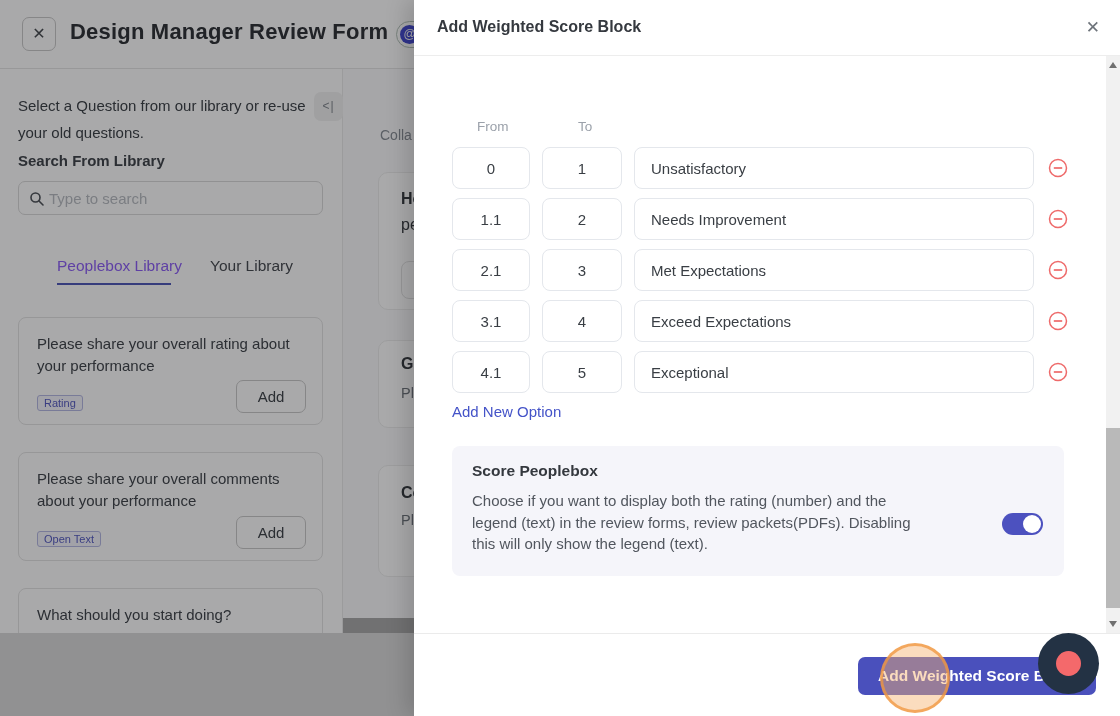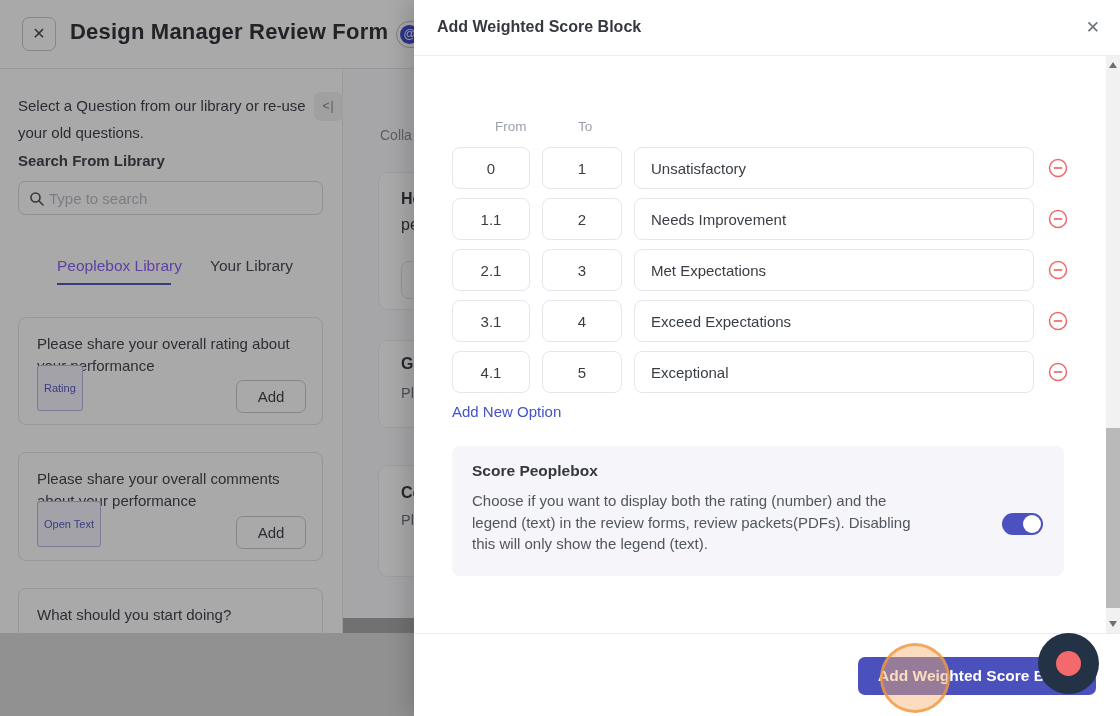--- a/index.html
+++ b/index.html
@@ -26,21 +26,21 @@
   .tab { position:absolute; top:0; font-size:15.5px; cursor:pointer; }
   #tab-peoplebox { left:57px; color:#8b5cf6; font-weight:500; }
   #tab-your { left:210px; color:#43474d; }
   #tab-underline { position:absolute; left:57px; top:26px; width:114px; height:2px; background:#4c55b8; }
 
   .qcard { position:absolute; left:18px; width:305px; background:#fff; border:1px solid #e3e3e3; border-radius:8px; }
   #qcard1 { top:248px; height:108px; }
   #qcard2 { top:383px; height:109px; }
   #qcard3 { top:519px; height:70px; }
   .qcard .qtext { position:absolute; left:18px; top:15px; width:278px; font-size:15px; line-height:22px; color:#3c4147; }
-  .type-badge { position:absolute; left:18px; bottom:13px; font-size:11px; color:#5157c0; border:1px solid #b4b7e3; background:#f5f5fc; border-radius:3px; padding:16px 6px;text-align:right; }
+  .type-badge { position:absolute; left:18px; bottom:13px; font-size:11px; color:#5157c0; border:1px solid #b4b7e3; background:#f5f5fc; border-radius:3px; padding:1px 6px;text-align:right; }
   .add-btn { position:absolute; right:16px; bottom:11px; width:70px; height:33px; background:#fff; border:1px solid #c9c9c9; border-radius:7px; font-size:15px; color:#3b4046; text-align:center; line-height:31px; cursor:pointer; }
 
   
   #collapse-all { position:absolute; left:380px; top:58px; font-size:14px; color:#858b93; }
   .mcard { position:absolute; left:378px; width:220px; background:#fff; border:1px solid #ededed; border-radius:10px; }
   #mcard1 { top:103px; height:138px; }
   #mcard2 { top:271px; height:88px; }
   #mcard3 { top:396px; height:112px; }
   .mcard .m-bold { position:absolute; left:22px; font-size:16px; font-weight:700; color:#33373c; }
   .mcard .m-sub { position:absolute; left:22px; font-size:14.5px; color:#6d737a; }
@@ -54,21 +54,21 @@
 
   
   #modal { position:absolute; left:414px; top:0; width:706px; height:716px; background:#fff; z-index:10; box-shadow:-8px 0 20px rgba(0,0,0,.15); }
   #modal-header { position:absolute; left:0; top:0; width:706px; height:56px; border-bottom:1px solid #ededed; background:#fff; }
   #modal-title { position:absolute; left:23px; top:18px; font-size:16px; font-weight:600; color:#35393f; }
   #modal-close { position:absolute; right:20px; top:17px; font-size:17px; color:#6e747b; cursor:pointer; }
 
   #modal-body { position:absolute; left:0; top:56px; width:706px; height:577px; background:#fff; }
   #modal-desc { position:absolute; left:38px; top:10px; width:612px; font-size:15px; font-weight:500; line-height:21px; color:#a7acb6; }
   .col-header { position:absolute; top:63px; font-size:13.5px; color:#9ba1aa; }
-  #col-from { left:81px; } #col-to { left:164px; }
+  #col-from { left:63px; } #col-to { left:164px; }
 
   .score-row { position:absolute; left:0; width:706px; height:42px; }
   .r0 { top:91px; } .r1 { top:142px; } .r2 { top:193px; } .r3 { top:244px; } .r4 { top:295px; }
   .score-row input { position:absolute; height:42px; border:1px solid #e4e7ec; border-radius:8px; background:#fff; font-family:"Liberation Sans",sans-serif; font-size:15px; color:#393e44; outline:none; }
   .in-from { left:38px; width:78px; text-align:center; }
   .in-to { left:128px; width:80px; text-align:center; }
   .in-legend { left:220px; width:400px; padding:0 16px; font-size:15.5px; text-align:left; }
   .remove-btn { position:absolute; left:634px; top:11px; width:20px; height:20px; border:none; background:transparent; cursor:pointer; padding:0; }
 
   #add-option { position:absolute; left:38px; top:347px; font-size:15px; color:#4453c8; cursor:pointer; }

